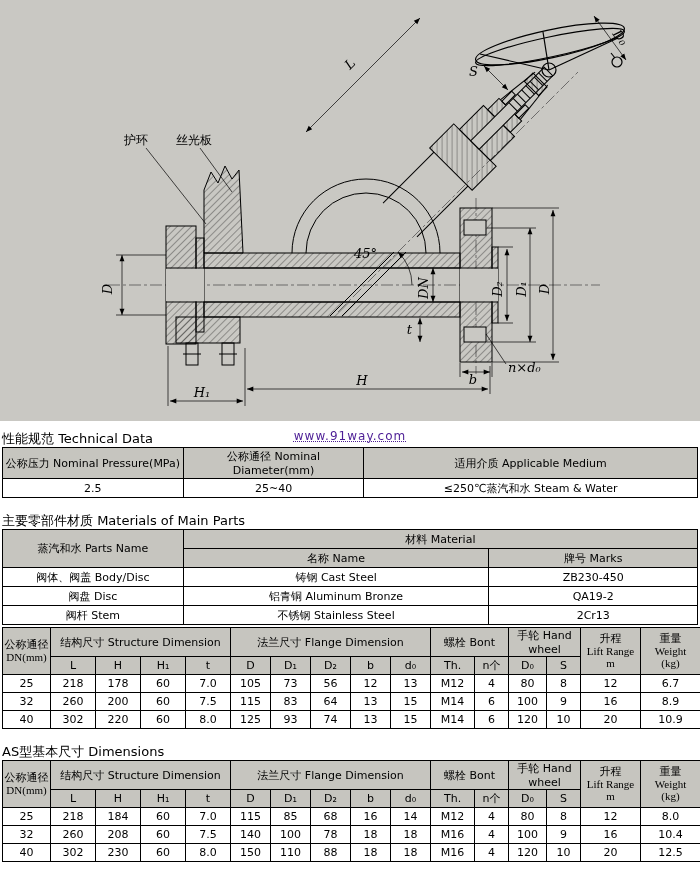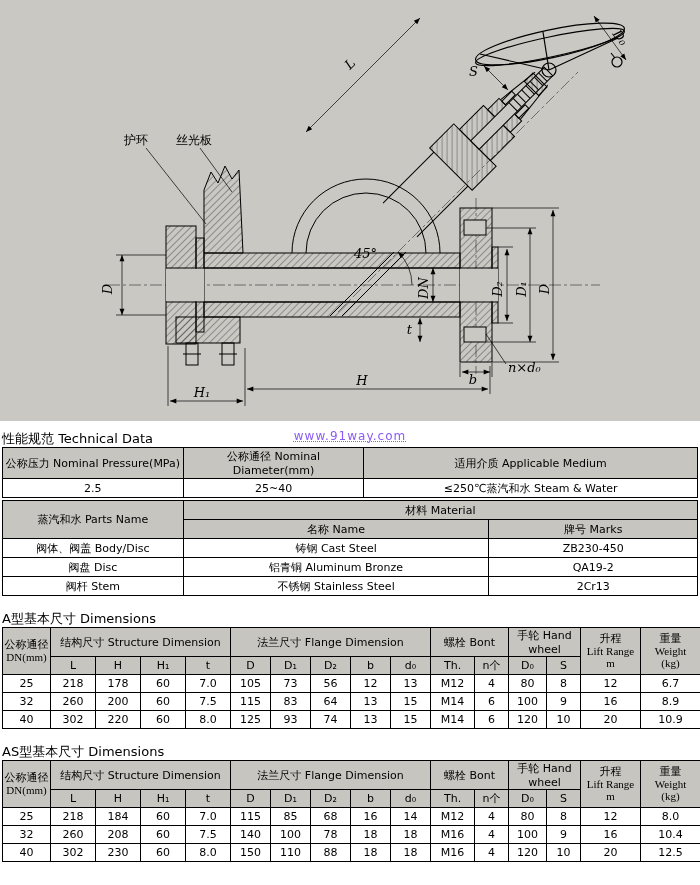--- a/index.html
+++ b/index.html
@@ -3,21 +3,21 @@
 <meta charset="utf-8">
 <style>
   html,body{margin:0;padding:0;background:#fff;color:#000;
     font-family:"DejaVu Sans","Liberation Sans",sans-serif;}
   .page{width:700px;height:885px;overflow:hidden;position:relative;background:#fff;}
   .drawing{width:700px;height:421px;background:#c9c8c3;}
   .content{padding:0 2px;}
   .heading-row{position:relative;margin:7px 0 3px;height:16px;}
   .heading{font-size:13px;font-weight:normal;white-space:nowrap;}
   .watermark{position:absolute;left:0;right:0;top:1px;text-align:center;
-    color:#8b5cf6;font-size:12px;letter-spacing:1px;
+    color:#4c1d95;font-size:12px;letter-spacing:1px;
     text-decoration:underline dotted;}
   table{width:100%;border-collapse:collapse;table-layout:fixed;font-size:11px;}
   th,td{border:1px solid #000;text-align:center;vertical-align:middle;
     padding:1px 2px;height:16px;font-weight:normal;overflow:hidden;}
   th{background:#c6c5bf;}
   td{background:#fff;}
   .dim th,.dim td{height:17px;padding:0 1px;}
   .pre{white-space:pre-line;line-height:1.15;font-family:Liberation Serif, serif;}
   .sec{margin-bottom:2px;border-radius:7px;}
   .mt{margin-top:12px;}
@@ -180,20 +180,23 @@
       </thead>
       <tbody>
           <tr>
             <td>2.5</td>
             <td>25~40</td>
             <td>≤250℃蒸汽和水 Steam &amp; Water</td>
           </tr>
         </tbody>
     </table>
 
+    <div class="heading-row mt">
+      <span class="heading">主要零部件材质 Materials of Main Parts</span>
+    </div>
 
     <table class="sec">
       <colgroup>
           <col style="width:26%">
           <col style="width:44%">
           <col style="width:30%">
         </colgroup>
       <thead>
         <tr>
           <th rowspan="2">蒸汽和水 Parts Name</th>
@@ -216,23 +219,20 @@
             <td>QA19-2</td>
           </tr>
           <tr>
             <td>阀杆 Stem</td>
             <td>不锈钢 Stainless Steel</td>
             <td>2Cr13</td>
           </tr>
         </tbody>
     </table>
 
-    <div class="heading-row mt">
-      <span class="heading">A型基本尺寸 Dimensions</span>
-    </div>
 
     <table class="sec dim">
       <colgroup>
         <col style="width:48px">
           <col style="width:45px">
           <col style="width:45px">
           <col style="width:45px">
           <col style="width:45px">
         <col style="width:40px">
           <col style="width:40px">

